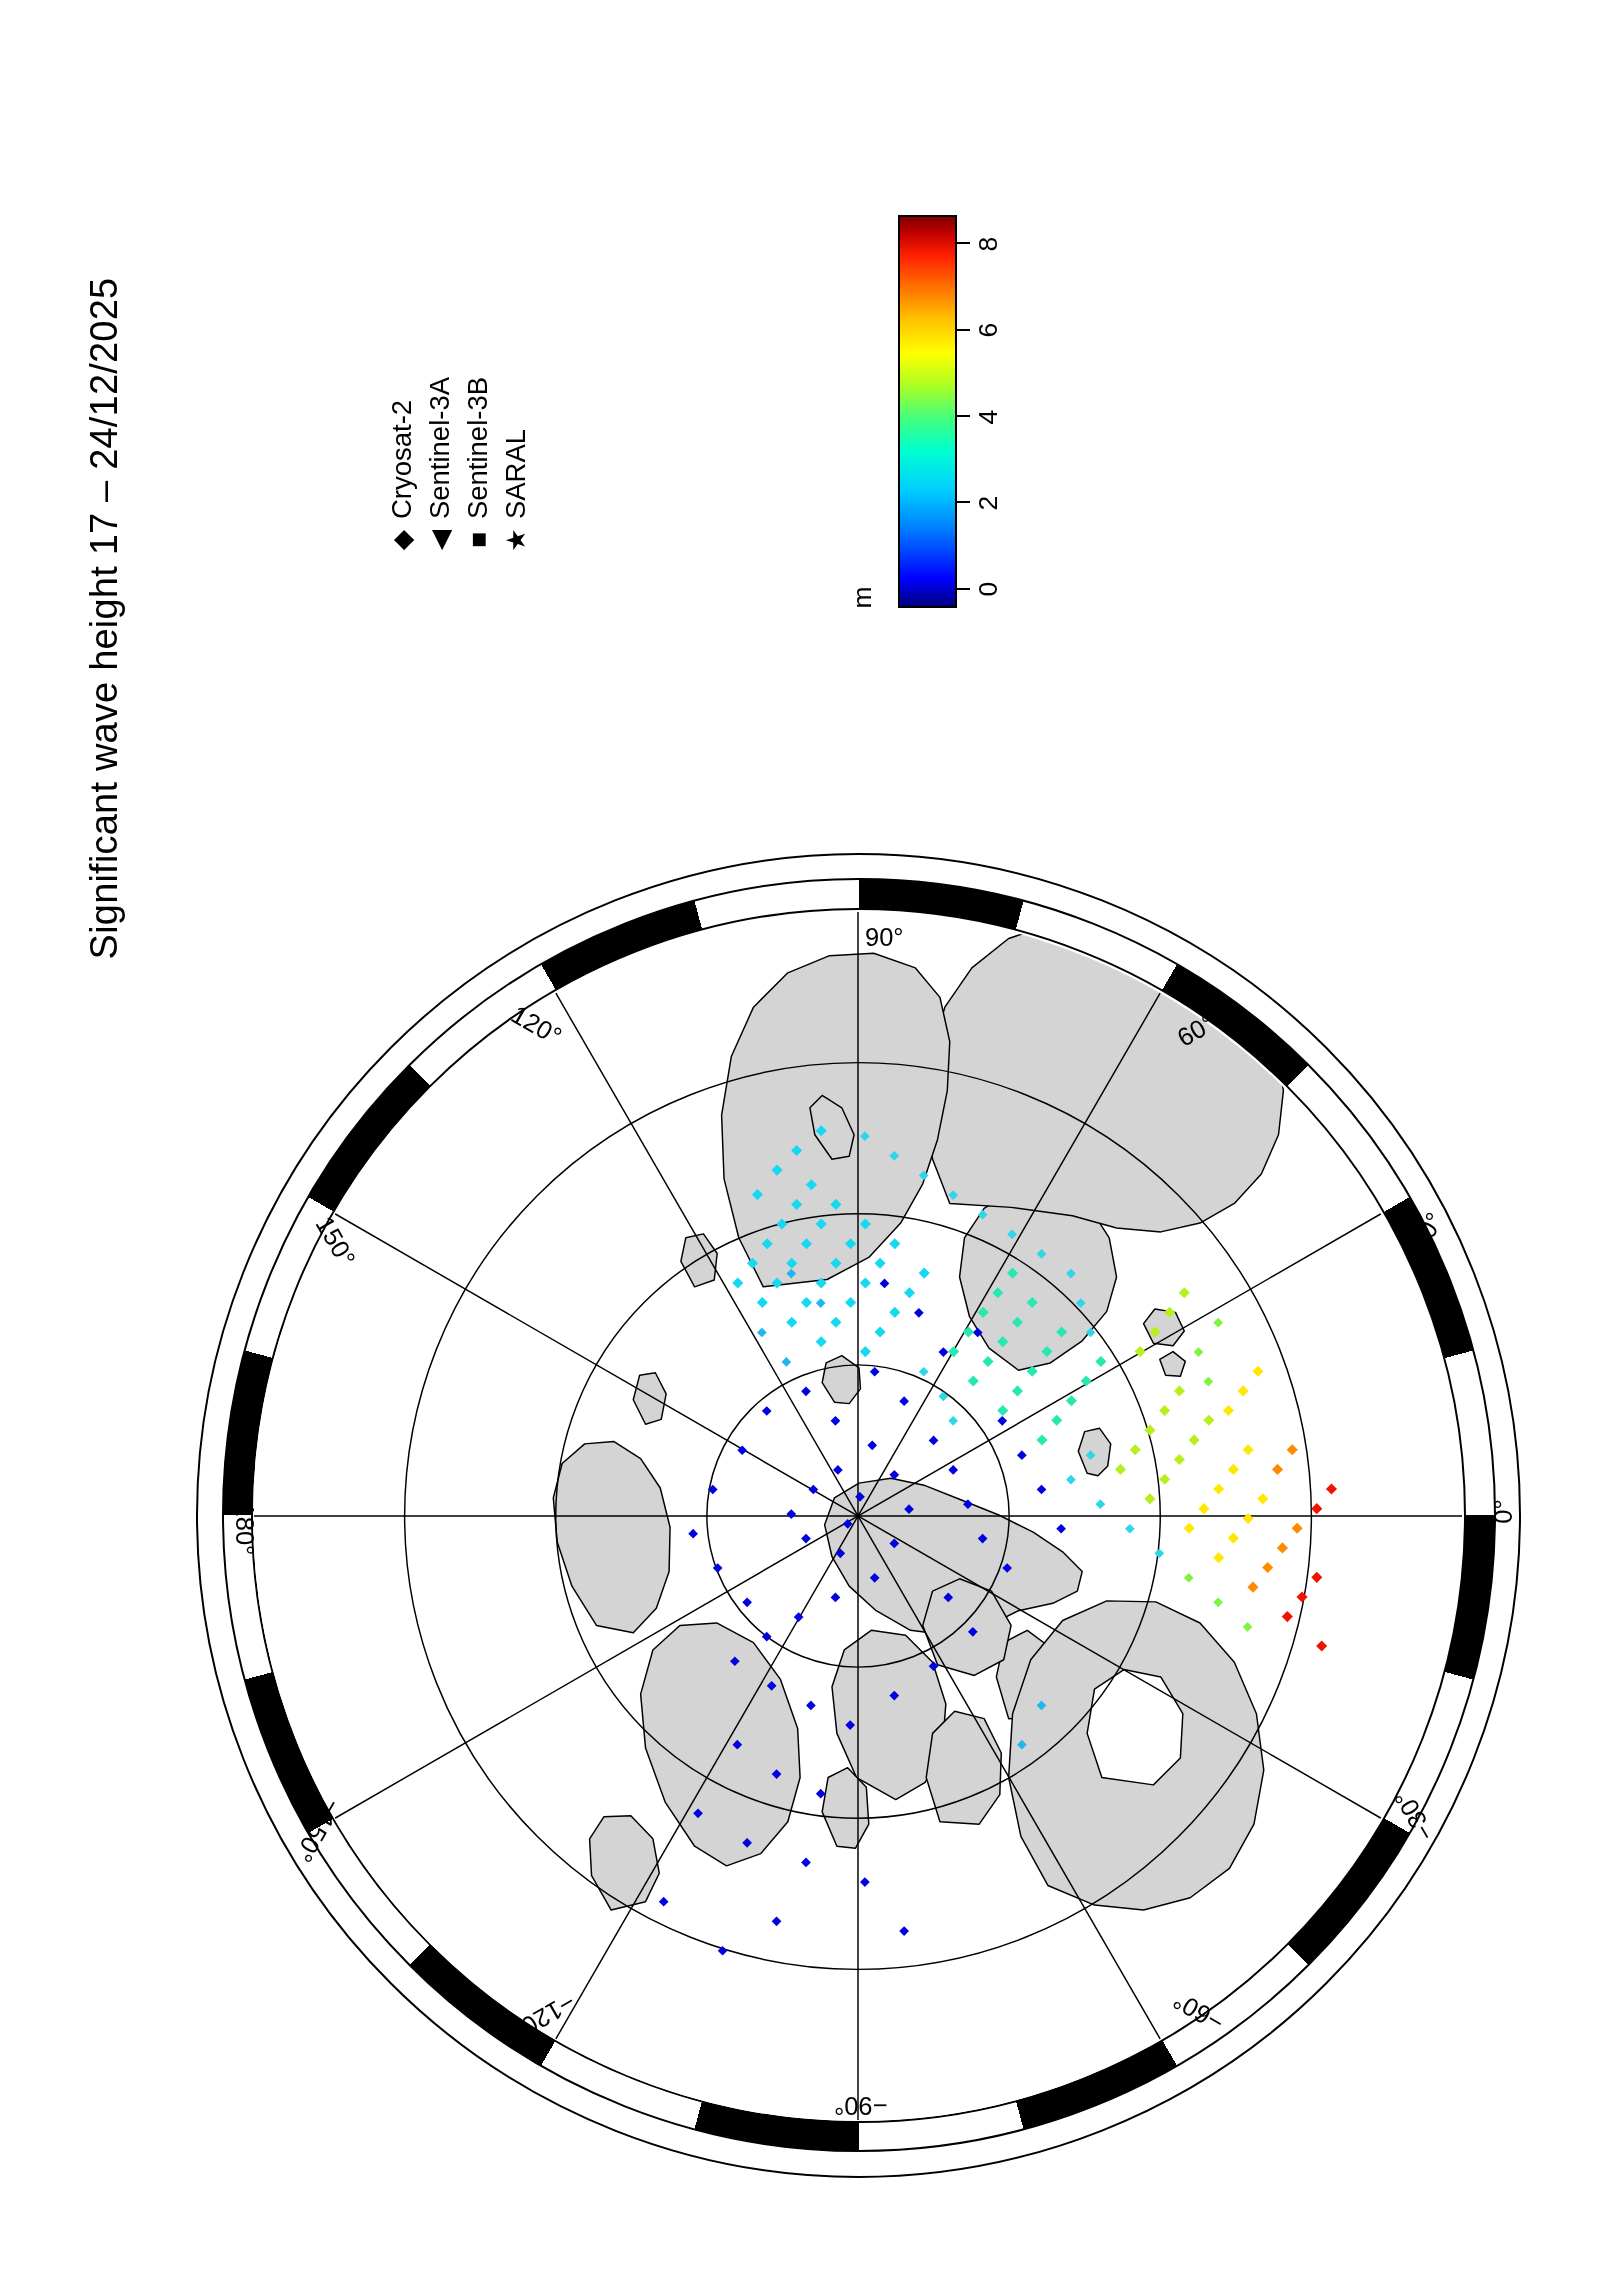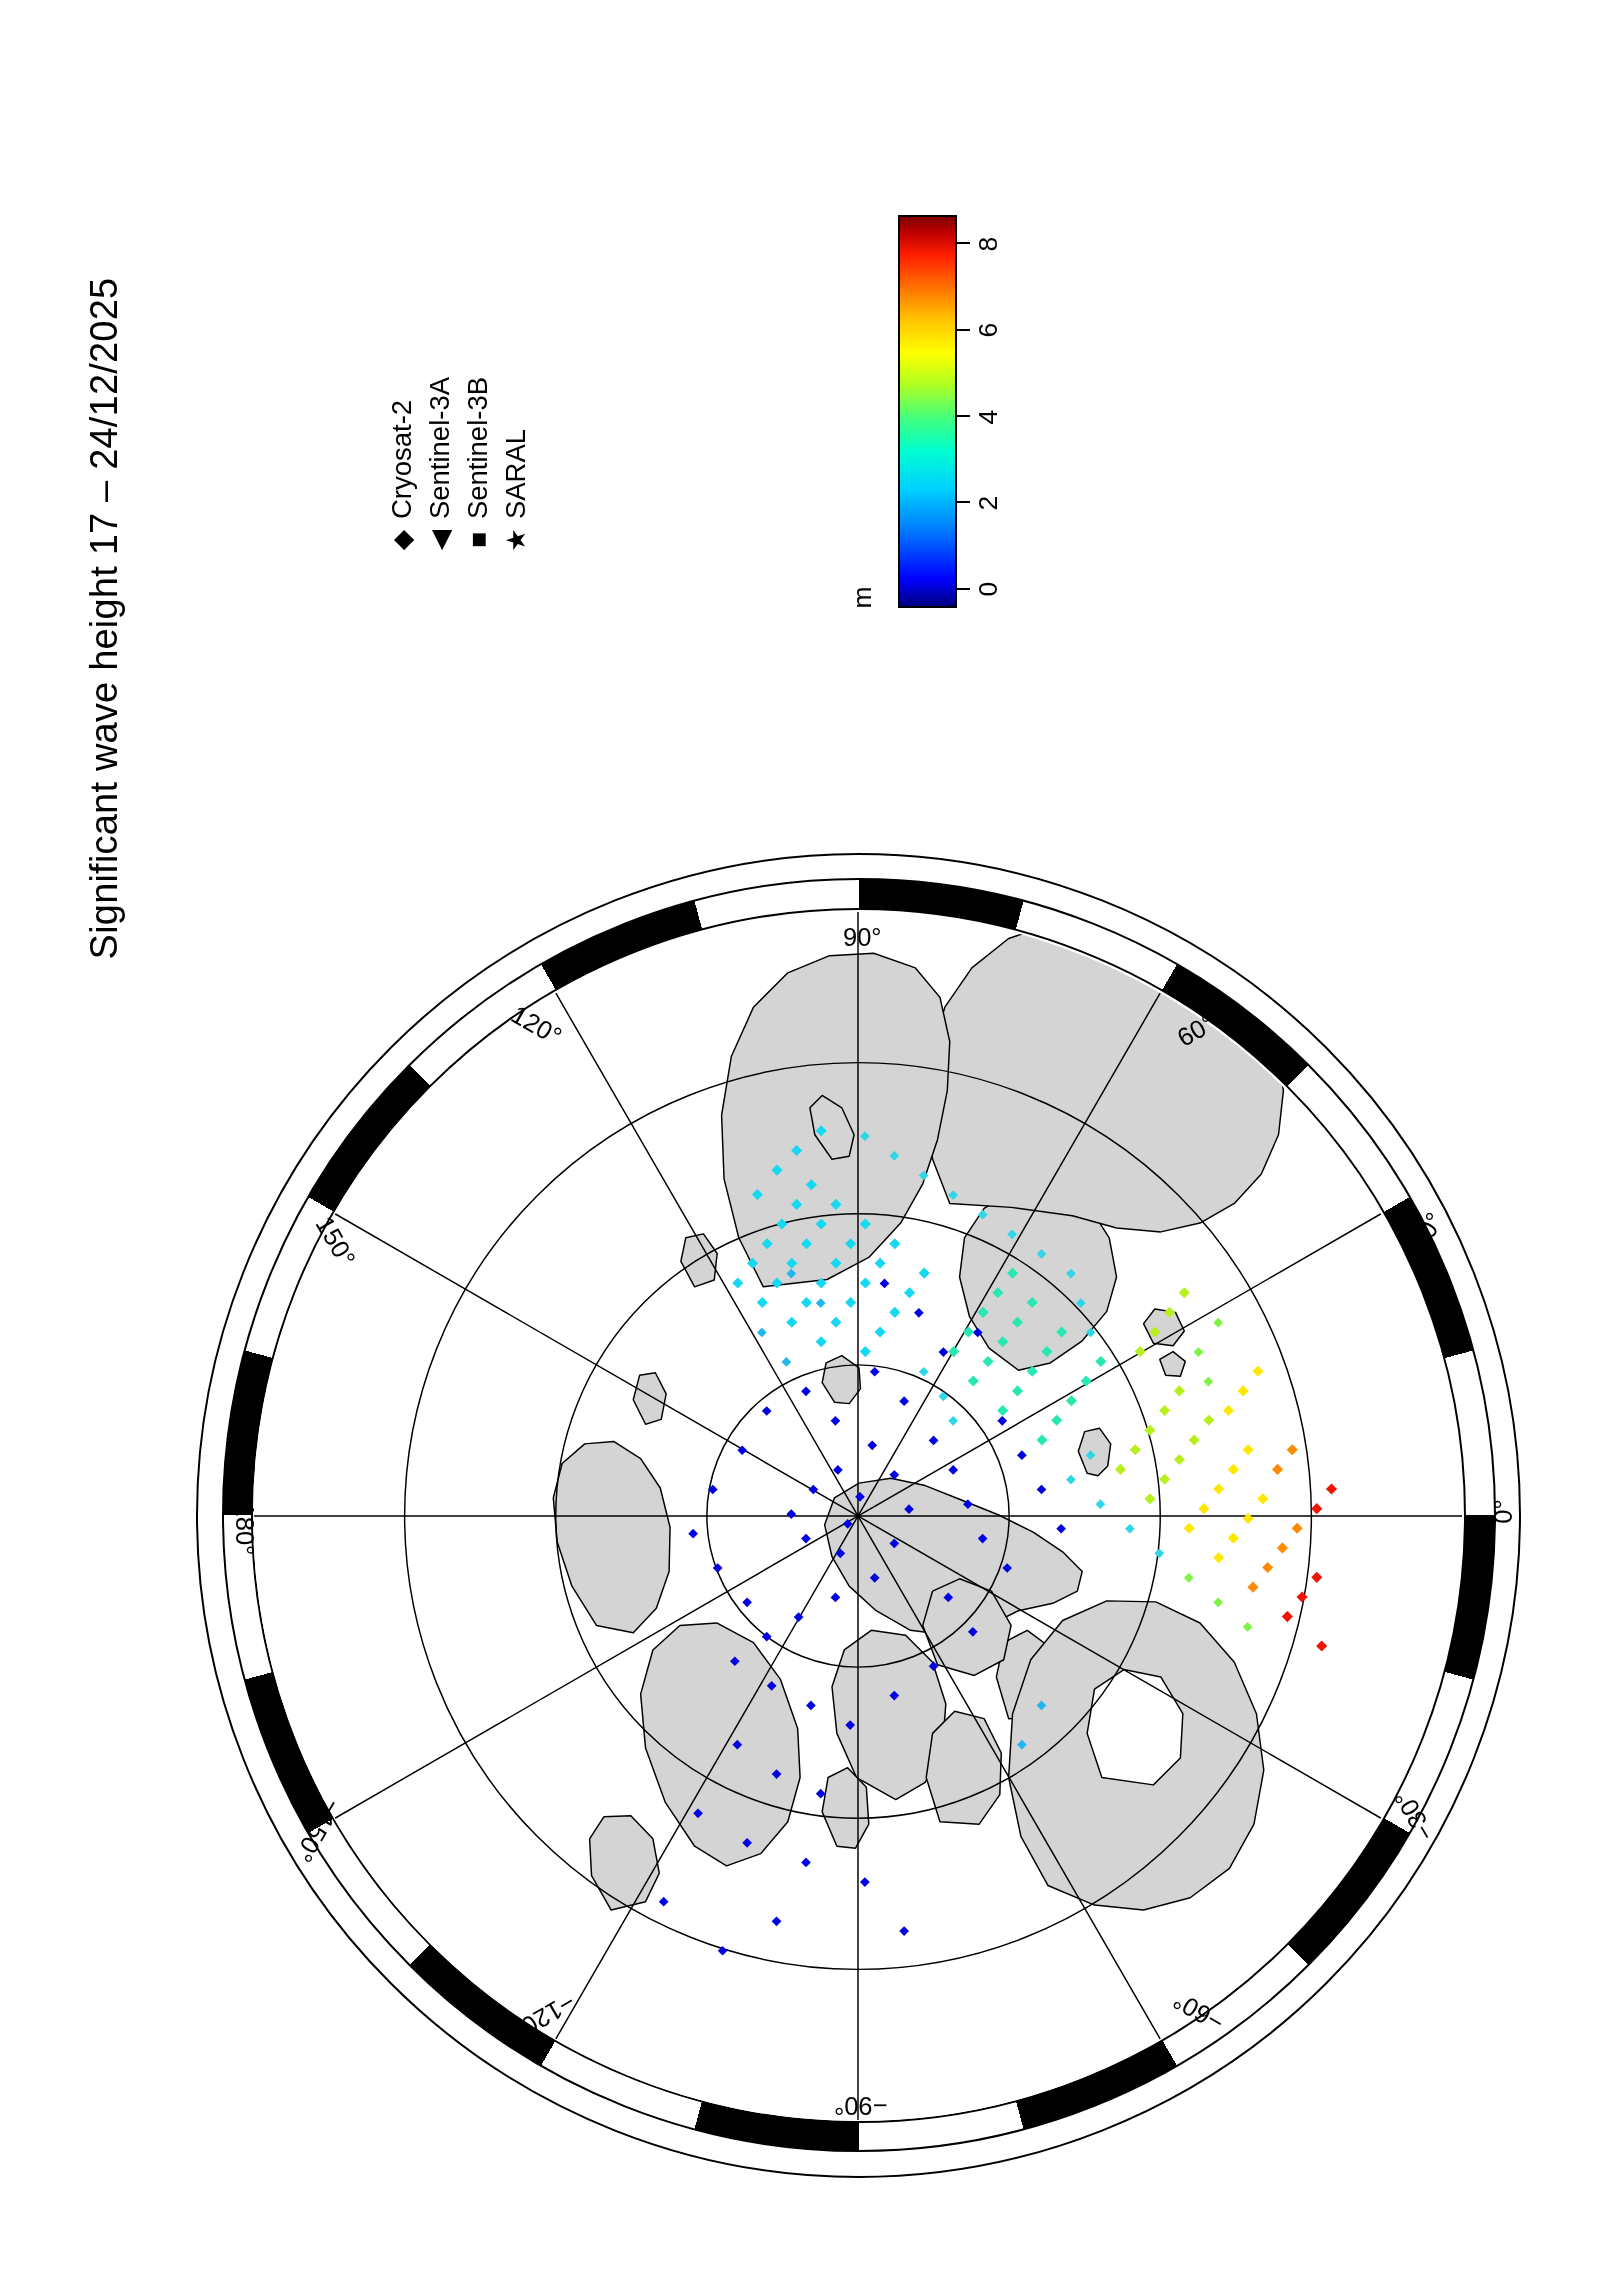--- a/index.html
+++ b/index.html
@@ -513,21 +513,21 @@
               </g>
             </g>
           </g>
         </svg>
       </div>
     </div>
 
     <div class="lonlab" style="left:1295px; top:643px; transform:rotate(-90deg);">0°</div>
     <div class="lonlab" style="left:1212px; top:363px;  transform:rotate(-60deg);">30°</div>
     <div class="lonlab" style="left:981px; top:162px;  transform:rotate(-30deg);">60°</div>
-    <div class="lonlab" style="left:647px; top:69px;  transform:rotate(0deg);">90°</div>
+    <div class="lonlab" style="left:669px; top:69px;  transform:rotate(0deg);">90°</div>
     <div class="lonlab" style="left:314px;  top:157px;  transform:rotate(30deg);">120°</div>
     <div class="lonlab" style="left:113px;  top:373px;  transform:rotate(60deg);">150°</div>
     <div class="lonlab" style="left:14.7px;   top:653px; transform:rotate(90deg);">−180°</div>
     <div class="lonlab" style="left:88px;  top:962px; transform:rotate(120deg);">−150°</div>
     <div class="lonlab" style="left:314px;  top:1148px; transform:rotate(150deg);">−120°</div>
     <div class="lonlab" style="left:638px; top:1237px; transform:rotate(180deg);">−90°</div>
     <div class="lonlab" style="left:976px; top:1143px; transform:rotate(210deg);">−60°</div>
     <div class="lonlab" style="left:1192px; top:947px; transform:rotate(240deg);">−30°</div>
   </div>
 

